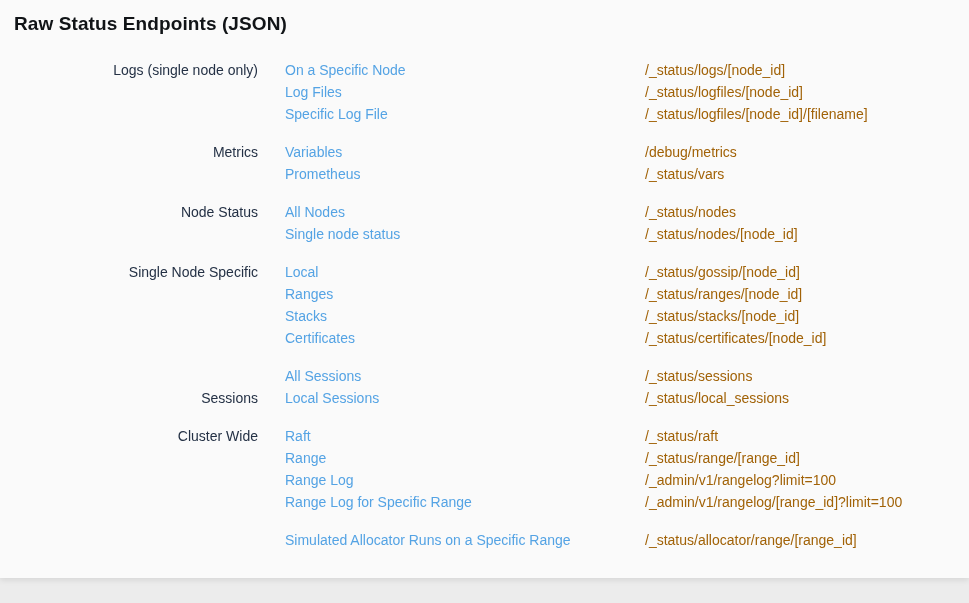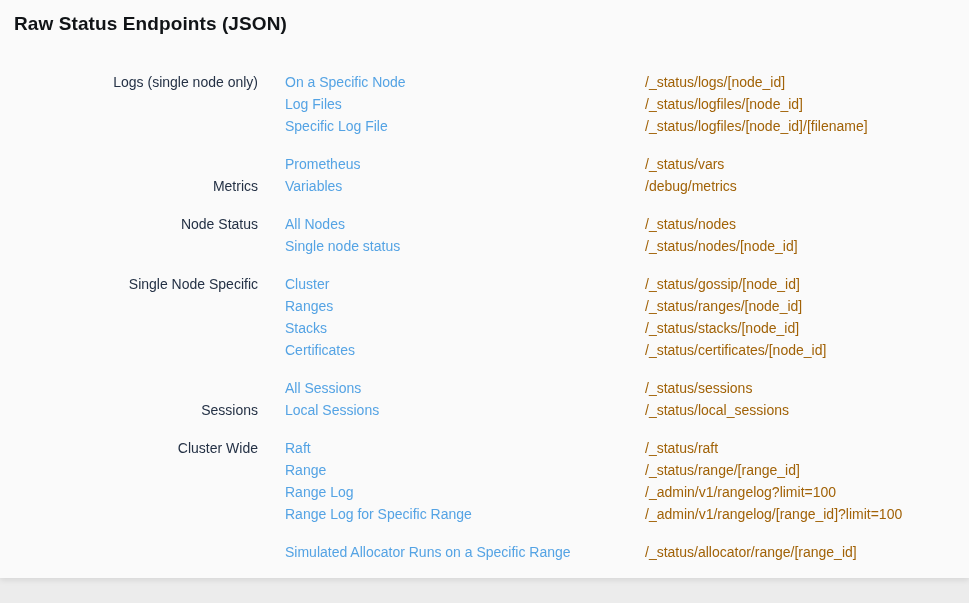--- a/index.html
+++ b/index.html
@@ -17,21 +17,21 @@
     box-shadow: 0 2px 6px rgba(0,0,0,0.10);
     padding: 13px 0 10px 14px;
   }
   .page-title {
     font-size: 19px;
     font-weight: 700;
     color: #111417;
     letter-spacing: 0.1px;
   }
   .endpoint-table {
-    margin-top: 36px;
+    margin-top: 24px;
   }
   .section {
     margin-top: 16px;
   }
   .section:first-child {
     margin-top: 0;
   }
   .row {
     display: grid;
     grid-template-columns: 244px 360px 1fr;
@@ -75,46 +75,46 @@
           <div class="cell-path">/_status/logfiles/[node_id]</div>
         </div>
         <div class="row">
           <div class="cell-category"></div>
           <div class="cell-link"><a>Specific Log File</a></div>
           <div class="cell-path">/_status/logfiles/[node_id]/[filename]</div>
         </div>
       </div>
       <div class="section">
         <div class="row">
+          <div class="cell-category">Metrics</div>
+          <div class="cell-link"><a>Variables</a></div>
+          <div class="cell-path">/debug/metrics</div>
+        </div>
+        <div class="row">
           <div class="cell-category"></div>
           <div class="cell-link"><a>Prometheus</a></div>
           <div class="cell-path">/_status/vars</div>
-        </div>
-        <div class="row">
-          <div class="cell-category">Metrics</div>
-          <div class="cell-link"><a>Variables</a></div>
-          <div class="cell-path">/debug/metrics</div>
         </div>
       </div>
       <div class="section">
         <div class="row">
           <div class="cell-category">Node Status</div>
           <div class="cell-link"><a>All Nodes</a></div>
           <div class="cell-path">/_status/nodes</div>
         </div>
         <div class="row">
           <div class="cell-category"></div>
           <div class="cell-link"><a>Single node status</a></div>
           <div class="cell-path">/_status/nodes/[node_id]</div>
         </div>
       </div>
       <div class="section">
         <div class="row">
           <div class="cell-category">Single Node Specific</div>
-          <div class="cell-link"><a>Cluster</a></div>
+          <div class="cell-link"><a>Local</a></div>
           <div class="cell-path">/_status/gossip/[node_id]</div>
         </div>
         <div class="row">
           <div class="cell-category"></div>
           <div class="cell-link"><a>Ranges</a></div>
           <div class="cell-path">/_status/ranges/[node_id]</div>
         </div>
         <div class="row">
           <div class="cell-category"></div>
           <div class="cell-link"><a>Stacks</a></div>

